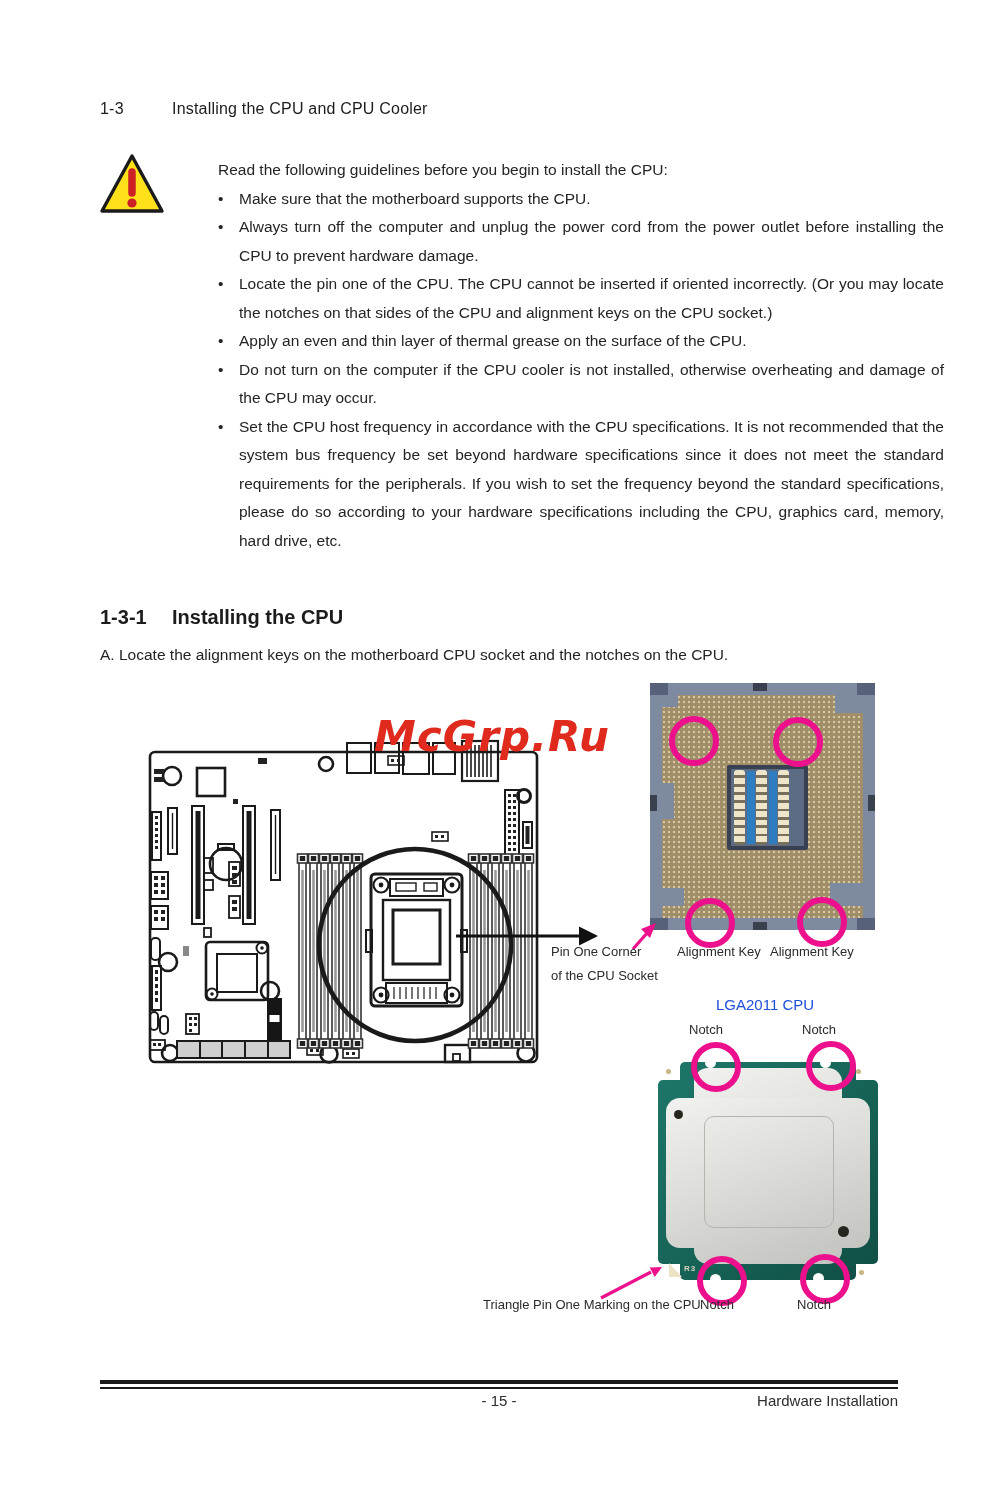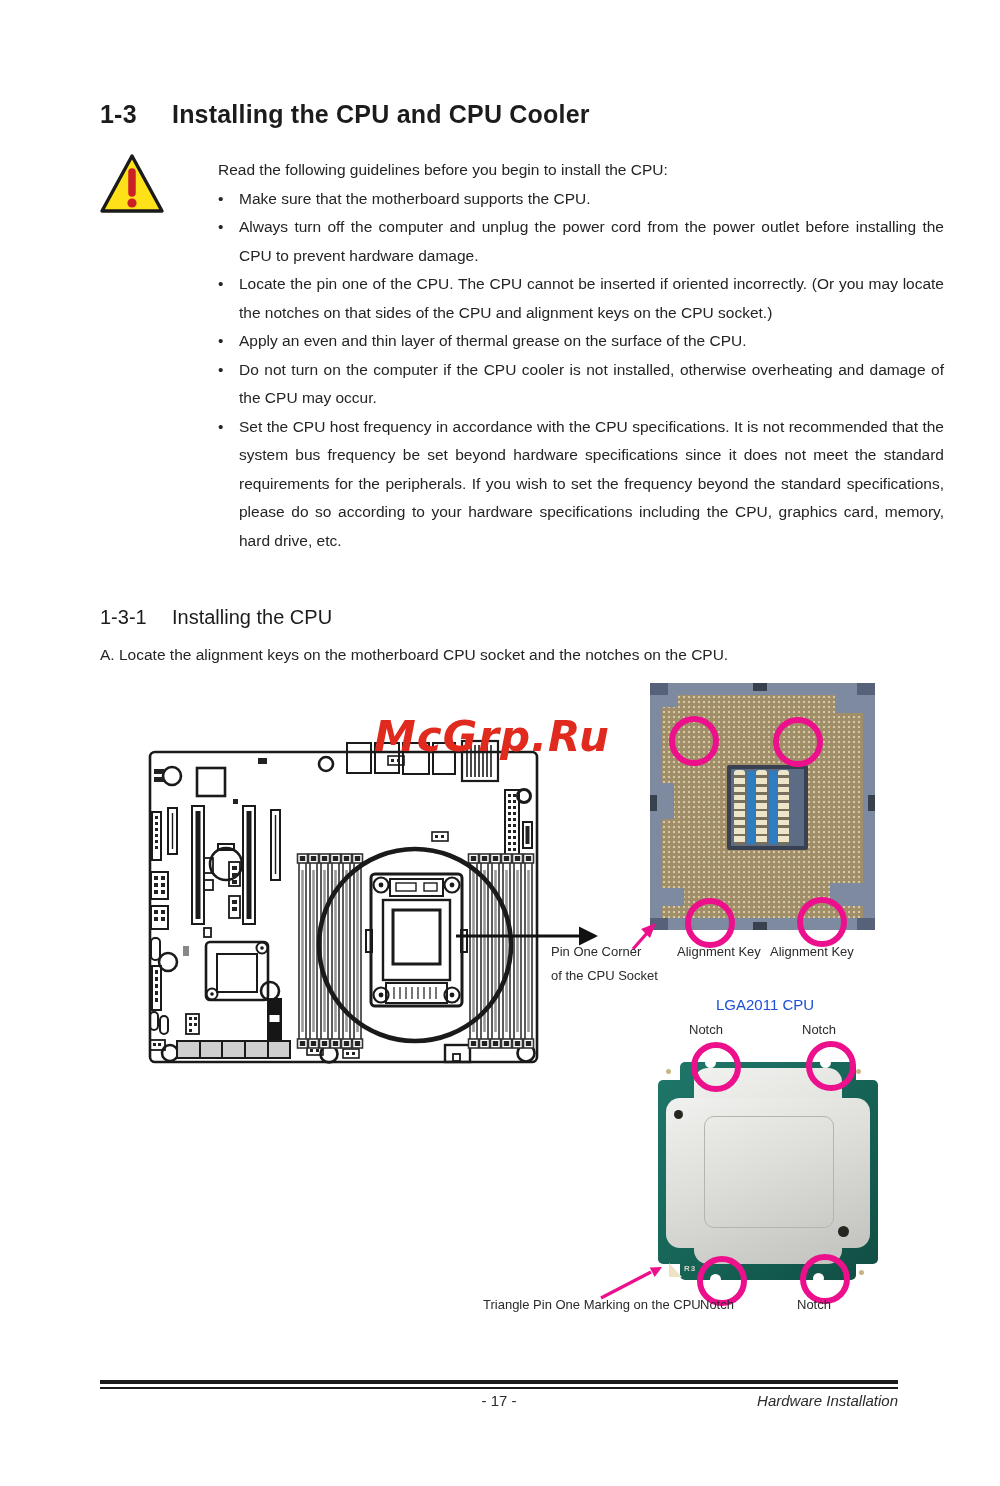--- a/index.html
+++ b/index.html
@@ -1,20 +1,20 @@
 <!DOCTYPE html>
 <html><head>
 <meta charset="utf-8">
 <style>
   html,body{margin:0;padding:0;background:#fff;}
   .page{position:relative;width:1000px;height:1486px;background:#fff;overflow:hidden;
         font-family:"Liberation Sans",sans-serif;color:#1c1c1c;}
   .abs{position:absolute;}
-  .h1{font-size:25px;font-weight:bold;letter-spacing:.2px;}
-  .h2{font-size:20px;font-weight:normal;}
+  .h1{font-size:16px;font-weight:normal;letter-spacing:.2px;}
+  .h2{font-size:20px;font-weight:bold;}
   .body-t{font-size:15.5px;line-height:28.5px;color:#242424;}
   .guide{width:726px;margin-left:46px;}
   .brow{display:flex;}
   .dot{width:21px;flex:0 0 21px;}
   .btxt{flex:1;text-align:justify;}
   .lab{font-size:13px;color:#2b2b2b;white-space:nowrap;}
   .lab15{font-size:15px;color:#1d4ed8;white-space:nowrap;}
   .watermark{font-family:"DejaVu Sans",sans-serif;font-style:italic;font-weight:600;
              font-size:42px;color:#e02a1e;letter-spacing:1px;}
   .ring{position:absolute;width:38px;height:38px;border:6px solid #ec108c;border-radius:50%;}
@@ -382,16 +382,16 @@
   <div class="abs lab" style="left:770px;top:944px;">Alignment Key</div>
   <div class="abs lab15" style="left:716px;top:996px;">LGA2011 CPU</div>
   <div class="abs lab" style="left:689px;top:1022px;">Notch</div>
   <div class="abs lab" style="left:802px;top:1022px;">Notch</div>
   <div class="abs lab" style="left:700px;top:1297px;">Notch</div>
   <div class="abs lab" style="left:797px;top:1297px;">Notch</div>
   <div class="abs lab" style="left:483px;top:1297px;">Triangle Pin One Marking on the CPU</div>
 
   <div class="frule" style="top:1380px;height:3.5px;"></div>
   <div class="frule" style="top:1387px;height:1.5px;"></div>
-  <div class="abs foot-t" style="left:100px;top:1392px;width:798px;text-align:center;">- 17 -</div>
-  <div class="abs foot-t" style="left:100px;top:1392px;width:798px;text-align:right;font-style:italic;">Hardware Installation</div>
+  <div class="abs foot-t" style="left:100px;top:1392px;width:798px;text-align:center;">- 15 -</div>
+  <div class="abs foot-t" style="left:100px;top:1392px;width:798px;text-align:right;">Hardware Installation</div>
 
 </div>
 
 </body></html>

